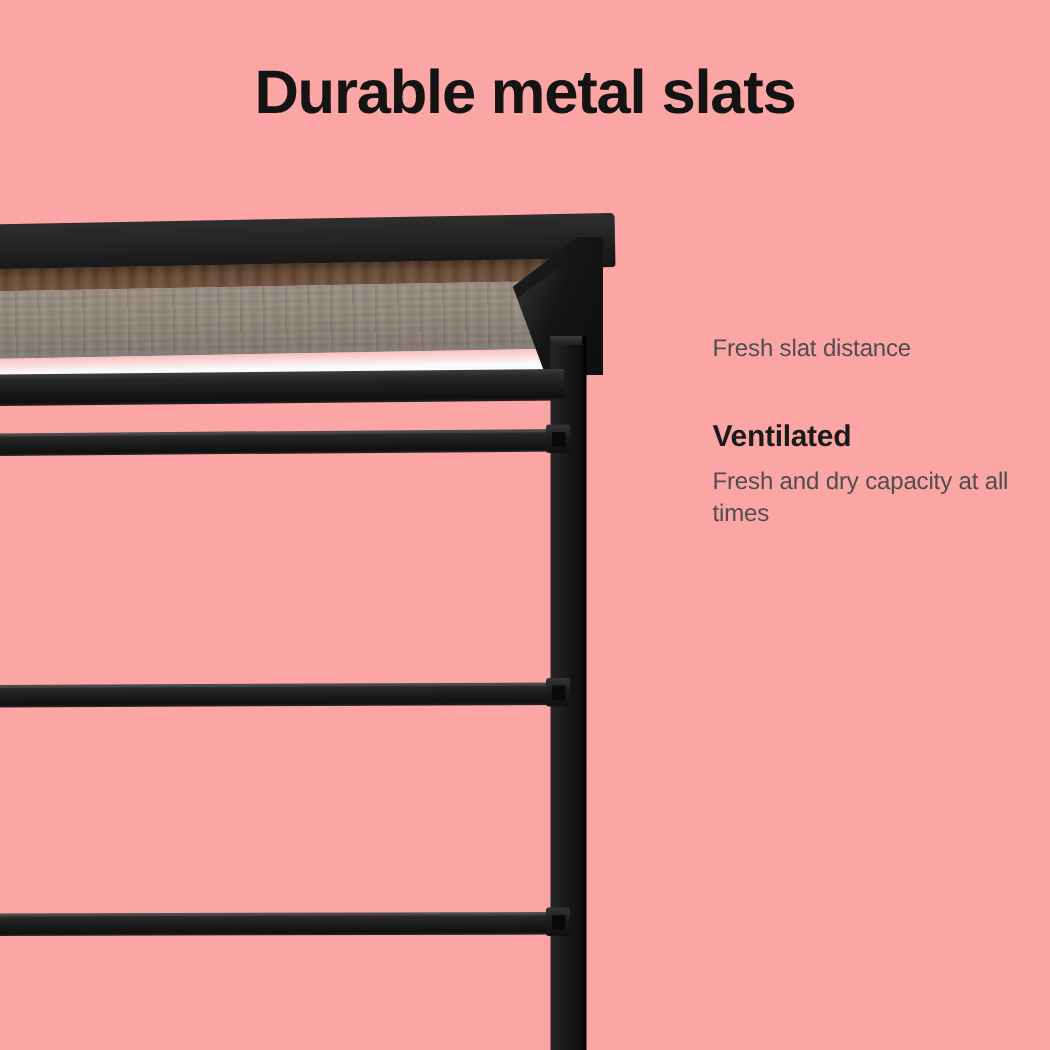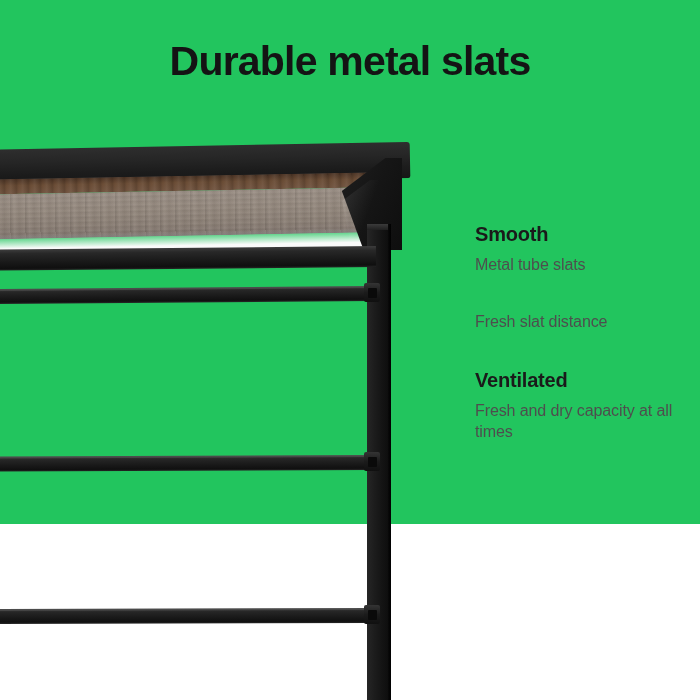--- a/index.html
+++ b/index.html
@@ -5,22 +5,22 @@
 <style>
   * { margin:0; padding:0; box-sizing:border-box; }
   html, body {
     width:700px; height:700px;
     background:#ffffff;
     font-family:"Liberation Sans", sans-serif;
     overflow:hidden;
   }
   #page {
     position:relative;
-    width:700px; height:524px;
-    background:#22c55e;
+    width:700px; height:700px;
+    background:#fca5a5;
   }
 
   
   .title {
     position:absolute;
     left:0; top:38px;
     width:700px;
     text-align:center;
     font-size:41px;
     font-weight:700;
@@ -234,24 +234,20 @@
 
     <div class="slat" style="top:480px; width:386px; transform:rotate(-0.15deg); transform-origin:right center;"></div>
     <div class="slat-joint" style="left:364px; top:477px;">
       <div class="slat-joint-inner" style="left:4px; top:5px;"></div>
     </div>
 
   </div>
 
   <div class="features">
 
-    <div class="feature">
-      <div class="feature-title">Smooth</div>
-      <div class="feature-desc">Metal tube slats</div>
-    </div>
 
     <div class="feature">
       <div class="feature-desc">Fresh slat distance</div>
     </div>
 
 
     <div class="feature">
       <div class="feature-title">Ventilated</div>
       <div class="feature-desc">Fresh and dry capacity at all times</div>
     </div>

